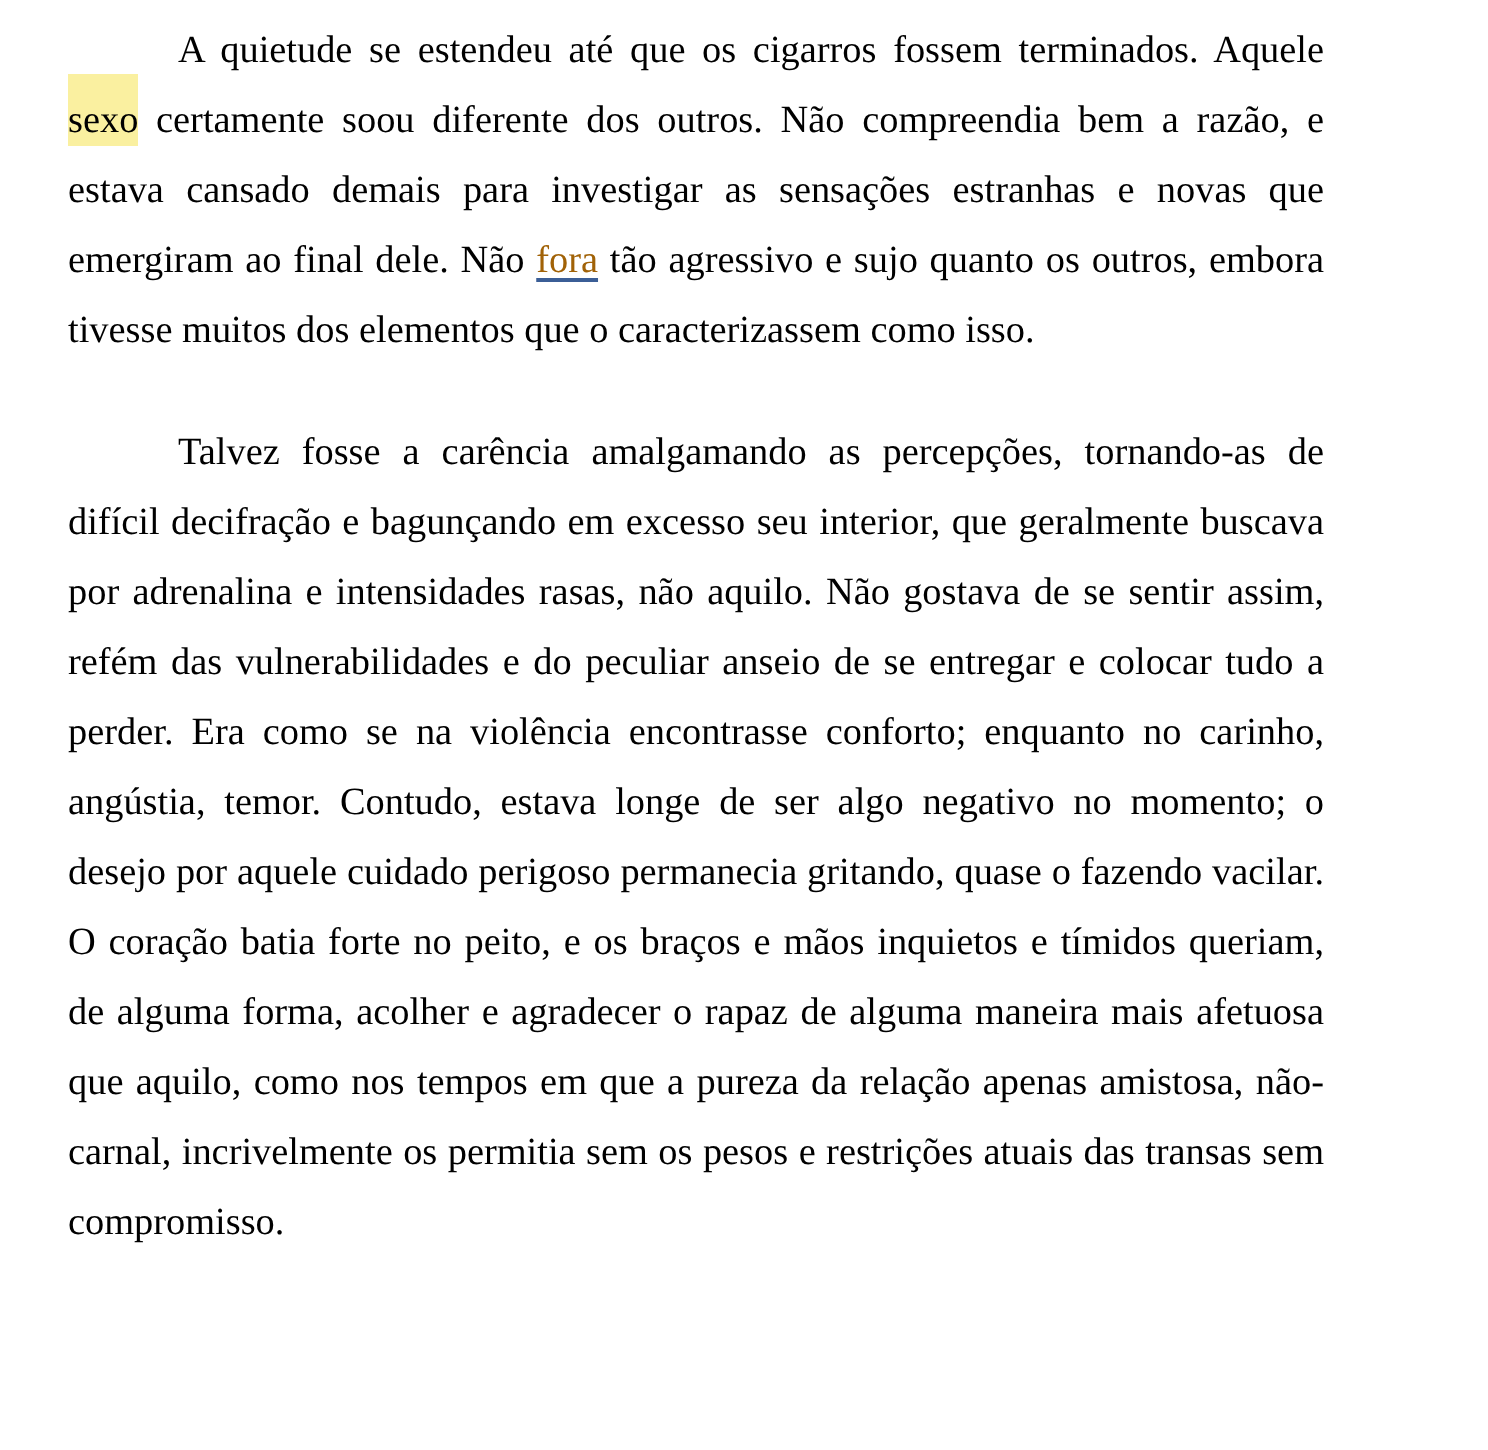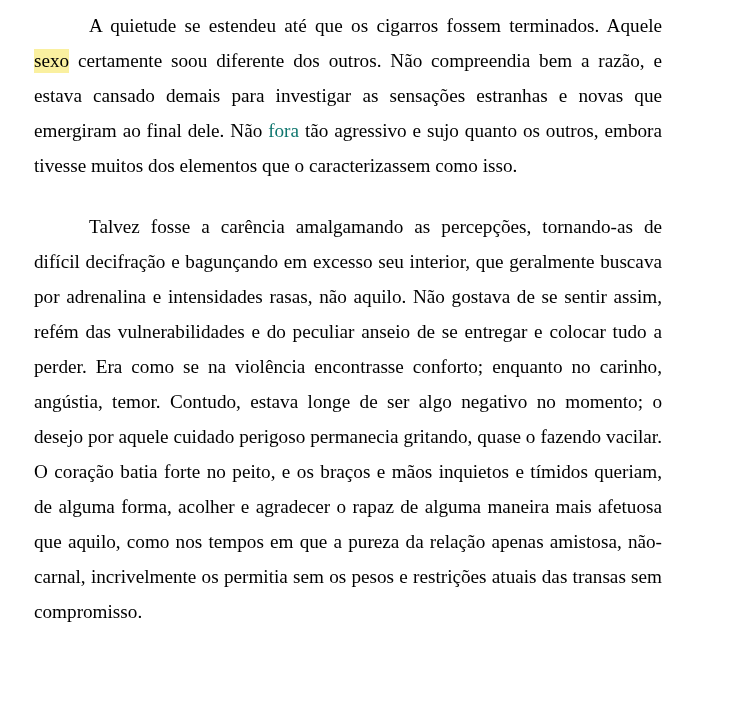--- a/index.html
+++ b/index.html
@@ -37,25 +37,26 @@
     word-spacing: 0;
   }
 
   .paragraph + .paragraph {
     margin-top: 26px;
   }
 
   .highlight-mark {
     background-color: #faf0a0;
     color: #000000;
-    padding: 1px 0 2px 0;
+    padding: 13px 0 2px 0;
   }
 
   .underlined-term {
-    color: #0f766e;
+    color: #a16207;
+    text-decoration: underline;
     text-decoration-color: #3b5e96;
     text-decoration-thickness: 1.5px;
     text-underline-offset: 3px;
   }
 </style>
 </head>
 <body>
 
 <div id="document-page">
   <div id="document-body">

